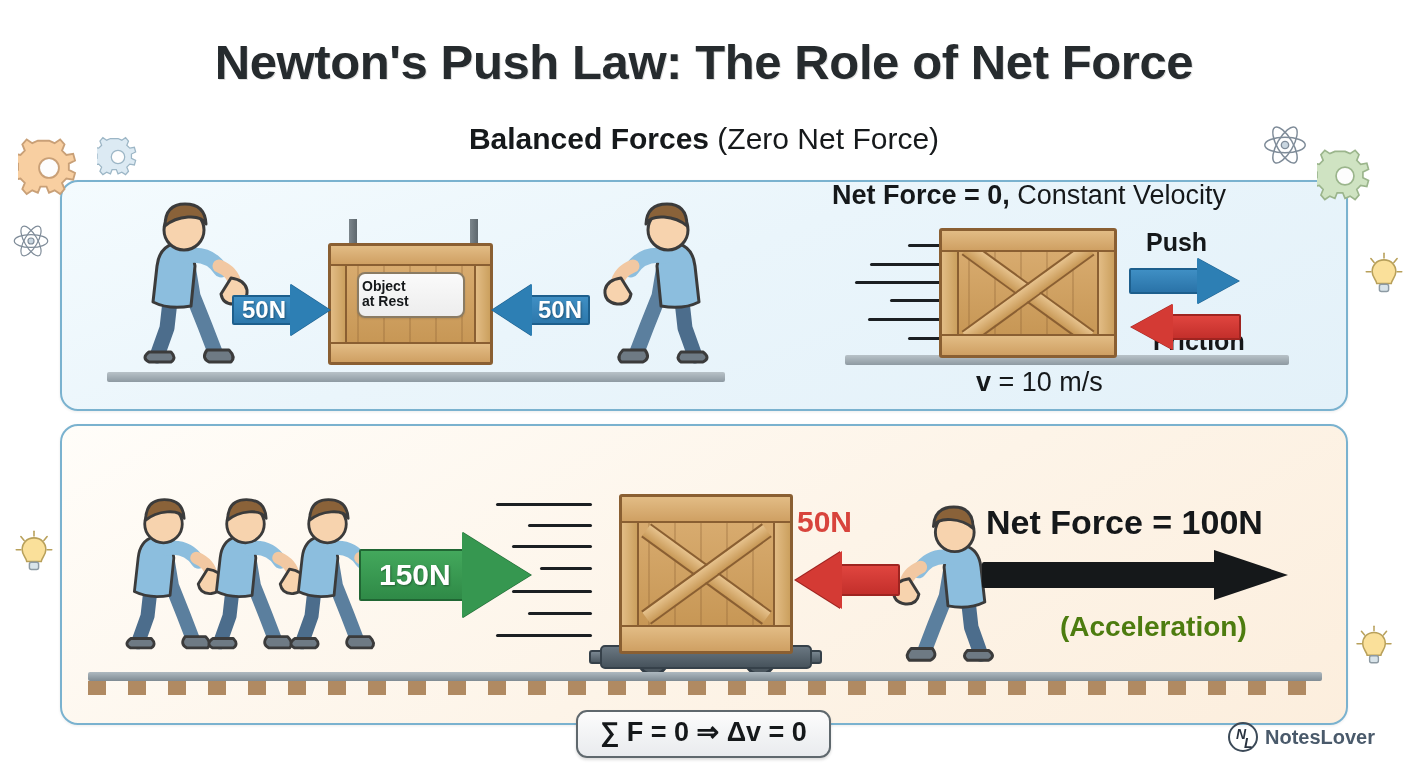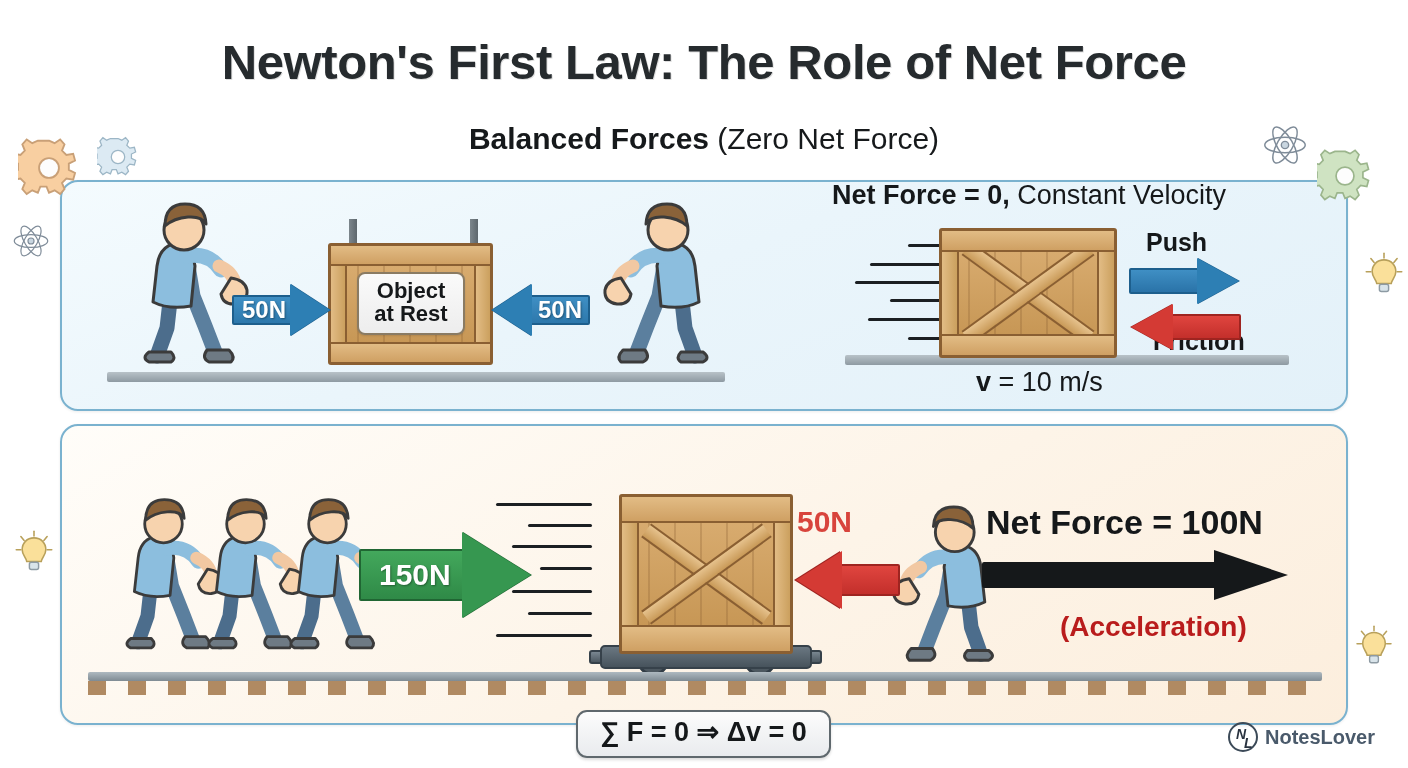--- a/index.html
+++ b/index.html
@@ -111,22 +111,22 @@
 
   #crate-rest { left:328px; top:243px; width:165px; height:122px; }
   #crate-cv   { left:939px; top:228px; width:178px; height:130px; }
   #crate-cart { left:619px; top:494px; width:174px; height:160px; }
 
   .obj-label {
     position:absolute; z-index:8;
     left:357px; top:272px; width:108px;
     background:linear-gradient(#fafafa,#ededed);
     border:2.5px solid #8a7b63; border-radius:8px;
-    text-align:center; padding:5px 3px 7px;
-    font-size:22px; font-weight:bold; line-height:1.06; color:#15181a;
+    text-align:left; padding:5px 3px 7px;
+    font-size:14px; font-weight:bold; line-height:1.06; color:#15181a;
     box-shadow:0 1px 2px rgba(0,0,0,.12);
   }
 
   
   .ground {
     position:absolute; height:10px;
     background:linear-gradient(180deg,#b8c2c8,#8e9aa2);
     border-radius:2px;
   }
   #ground-left { left:107px; top:372px; width:618px; }
@@ -246,21 +246,21 @@
   #lbl-cv-head {
     left:832px; top:180px; font-size:27px; color:#15181a;
   }
   #lbl-cv-head .b { font-weight:bold; }
   #lbl-push   { left:1146px; top:228px; font-size:25px; font-weight:bold; color:#15181a; }
   #lbl-friction{ left:1153px; top:327px; font-size:25px; font-weight:bold; color:#15181a; }
   #lbl-velocity{ left:976px; top:367px; font-size:27px; color:#15181a; }
   #lbl-velocity .b { font-weight:bold; }
   #lbl-50-red  { left:797px; top:505px; font-size:30px; font-weight:bold; color:#d8443c; }
   #lbl-netforce{ left:986px; top:503px; font-size:34px; font-weight:bold; color:#15181a; }
-  #lbl-accel   { left:1060px; top:611px; font-size:28px; font-weight:bold; color:#b91c1c; }
+  #lbl-accel   { left:1060px; top:611px; font-size:28px; font-weight:bold; color:#4d7c0f; }
 
   
   #formula-badge {
     position:absolute; left:576px; top:710px;
     padding:4px 22px 8px;
     background:linear-gradient(#fcfcfc,#e9ebee);
     border:2.5px solid #5f686d; border-radius:11px;
     font-size:27px; font-weight:bold; color:#15181a; white-space:nowrap;
     box-shadow:0 2px 3px rgba(0,0,0,.14);
     z-index:9;
@@ -287,21 +287,21 @@
   #logo-text { font-size:20px; font-weight:bold; color:#4a5a6b; }
 
   
   .deco { position:absolute; z-index:2; }
 </style>
 </head>
 <body>
 
 <div class="stage">
 
-  <div class="title">Newton's First Law: The Role of Net Force</div>
+  <div class="title">Newton's Push Law: The Role of Net Force</div>
 
   <svg class="deco" style="left:18px;top:137px;" width="62" height="62" viewBox="0 0 100 100">
     <path d="M50 6 l9 4 9-6 7 8-4 10 7 7 11-2 3 11-10 5v10l10 5-3 11-11-2-7 7 4 10-7 8-9-6-9 4-4-10h-10l-4 10-9-4-9 6-7-8 4-10-7-7-11 2-3-11 10-5v-10l-10-5 3-11 11 2 7-7-4-10 7-8 9 6 9-4z" fill="#f8cfa1" stroke="#c9a077" stroke-width="3"></path>
     <circle cx="50" cy="50" r="16" fill="#fdfdfd" stroke="#c9a077" stroke-width="3"></circle>
   </svg>
   <svg class="deco" style="left:97px;top:136px;" width="42" height="42" viewBox="0 0 100 100">
     <path d="M50 6 l9 4 9-6 7 8-4 10 7 7 11-2 3 11-10 5v10l10 5-3 11-11-2-7 7 4 10-7 8-9-6-9 4-4-10h-10l-4 10-9-4-9 6-7-8 4-10-7-7-11 2-3-11 10-5v-10l-10-5 3-11 11 2 7-7-4-10 7-8 9 6 9-4z" fill="#dceaf3" stroke="#9cb6c6" stroke-width="3"></path>
     <circle cx="50" cy="50" r="16" fill="#fdfdfd" stroke="#9cb6c6" stroke-width="3"></circle>
   </svg>
   <svg class="deco" style="left:12px;top:222px;" width="38" height="38" viewBox="0 0 100 100">

